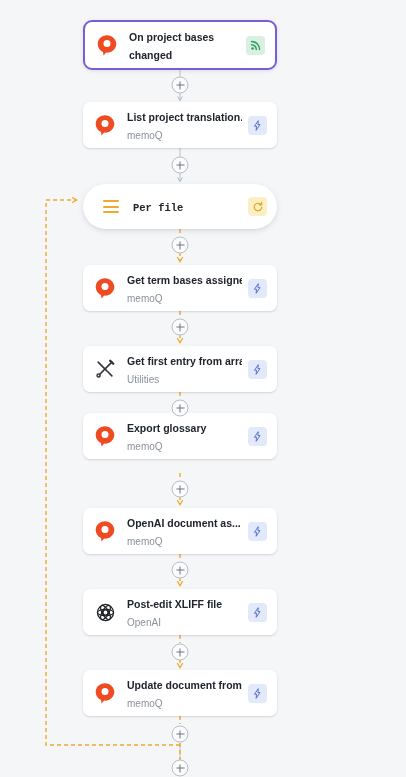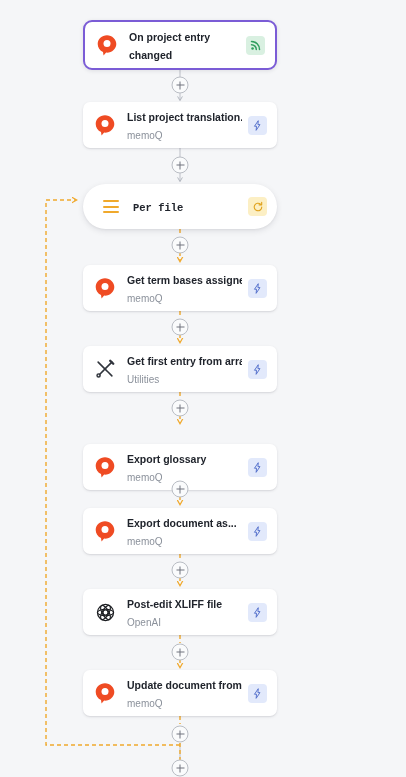--- a/index.html
+++ b/index.html
@@ -213,21 +213,21 @@
 
   <div class="node trigger" style="top:20px;">
     <span class="node-icon">
       <svg width="24" height="24" viewBox="0 0 24 24">
         <path d="M12 2.2c-5.1 0-9.3 3.9-9.3 8.8 0 3.5 2.1 6.6 5.3 8.05 l.55 3.45 2.6-2.9
                  c.28.02.56.03.85.03 5.1 0 9.3-3.9 9.3-8.63S17.1 2.2 12 2.2z" fill="#ef4b23"></path>
         <circle cx="12" cy="10.6" r="3.5" fill="#ffffff"></circle>
       </svg>
     </span>
     <span class="node-text">
-      <span class="node-title">On project entry changed</span>
+      <span class="node-title">On project bases changed</span>
     </span>
     <span class="badge green">
       <svg width="12" height="12" viewBox="0 0 16 16">
         <circle cx="3.4" cy="12.6" r="1.7" fill="#2f9e5e"></circle>
         <path d="M2 7.6a6.4 6.4 0 0 1 6.4 6.4" fill="none" stroke="#2f9e5e" stroke-width="2" stroke-linecap="round"></path>
         <path d="M2 3.3A10.7 10.7 0 0 1 12.7 14" fill="none" stroke="#2f9e5e" stroke-width="2" stroke-linecap="round"></path>
       </svg>
     </span>
   </div>
 
@@ -299,21 +299,21 @@
       <span class="node-title">Get first entry from array</span>
       <span class="node-sub">Utilities</span>
     </span>
     <span class="badge blue">
       <svg width="11" height="11" viewBox="0 0 16 16">
         <path d="M9.1 1 L3.6 9.1 h3 L6 15 l5.6-8.3 h-3 z" fill="none" stroke="#4a67c8" stroke-width="1.3" stroke-linejoin="round"></path>
       </svg>
     </span>
   </div>
 
-  <div class="node" style="top:444px;">
+  <div class="node" style="top:413px;">
     <span class="node-icon">
       <svg width="24" height="24" viewBox="0 0 24 24">
         <path d="M12 2.2c-5.1 0-9.3 3.9-9.3 8.8 0 3.5 2.1 6.6 5.3 8.05 l.55 3.45 2.6-2.9
                  c.28.02.56.03.85.03 5.1 0 9.3-3.9 9.3-8.63S17.1 2.2 12 2.2z" fill="#ef4b23"></path>
         <circle cx="12" cy="10.6" r="3.5" fill="#ffffff"></circle>
       </svg>
     </span>
     <span class="node-text">
       <span class="node-title">Export glossary</span>
       <span class="node-sub">memoQ</span>
@@ -327,21 +327,21 @@
 
   <div class="node" style="top:508px;">
     <span class="node-icon">
       <svg width="24" height="24" viewBox="0 0 24 24">
         <path d="M12 2.2c-5.1 0-9.3 3.9-9.3 8.8 0 3.5 2.1 6.6 5.3 8.05 l.55 3.45 2.6-2.9
                  c.28.02.56.03.85.03 5.1 0 9.3-3.9 9.3-8.63S17.1 2.2 12 2.2z" fill="#ef4b23"></path>
         <circle cx="12" cy="10.6" r="3.5" fill="#ffffff"></circle>
       </svg>
     </span>
     <span class="node-text">
-      <span class="node-title">Export document as...</span>
+      <span class="node-title">OpenAI document as...</span>
       <span class="node-sub">memoQ</span>
     </span>
     <span class="badge blue">
       <svg width="11" height="11" viewBox="0 0 16 16">
         <path d="M9.1 1 L3.6 9.1 h3 L6 15 l5.6-8.3 h-3 z" fill="none" stroke="#4a67c8" stroke-width="1.3" stroke-linejoin="round"></path>
       </svg>
     </span>
   </div>
 
   <div class="node" style="top:589px;">

